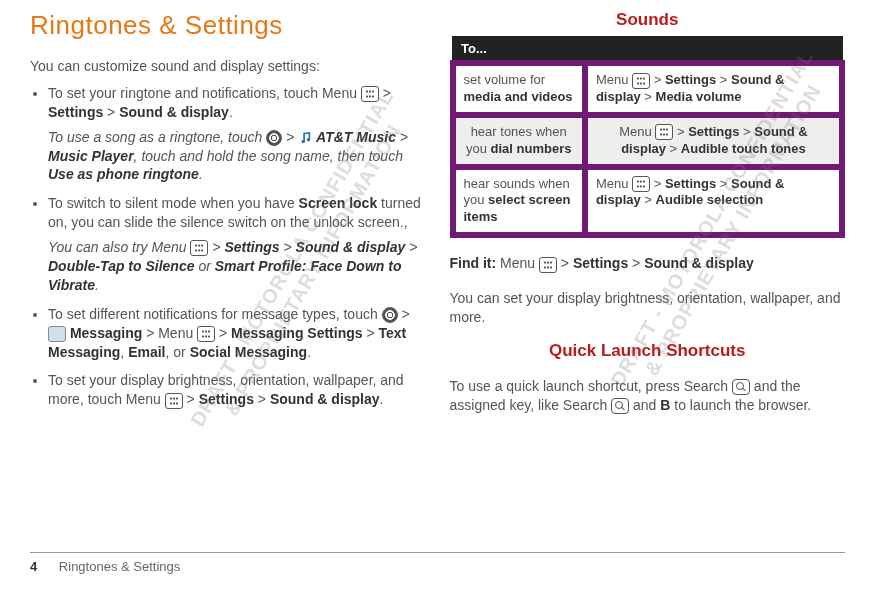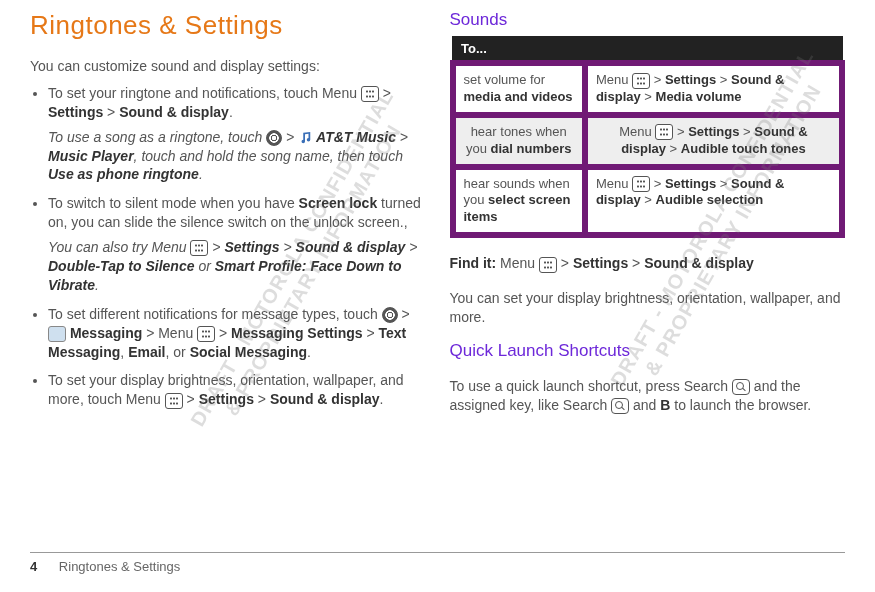--- a/index.html
+++ b/index.html
@@ -24,24 +24,25 @@
     min-width: 0;
   }
   h1 {
     color: #e67817;
     font-weight: normal;
     font-size: 26px;
     margin: 0 0 10px 0;
     letter-spacing: 0.5px;
   }
   h2 {
-    color: #6d28d9;
+    color: #b91c1c;
     font-size: 17px;
     margin: 0 0 6px 0;
-    font-weight: normal;
+    font-weight: bold;
+    text-align: center;
   }
   h2.sub {
     margin-top: 14px;
   }
   p {
     margin: 16px 0 8px 0;
     line-height: 1.35;
     color: #555;
   }
   ul {

